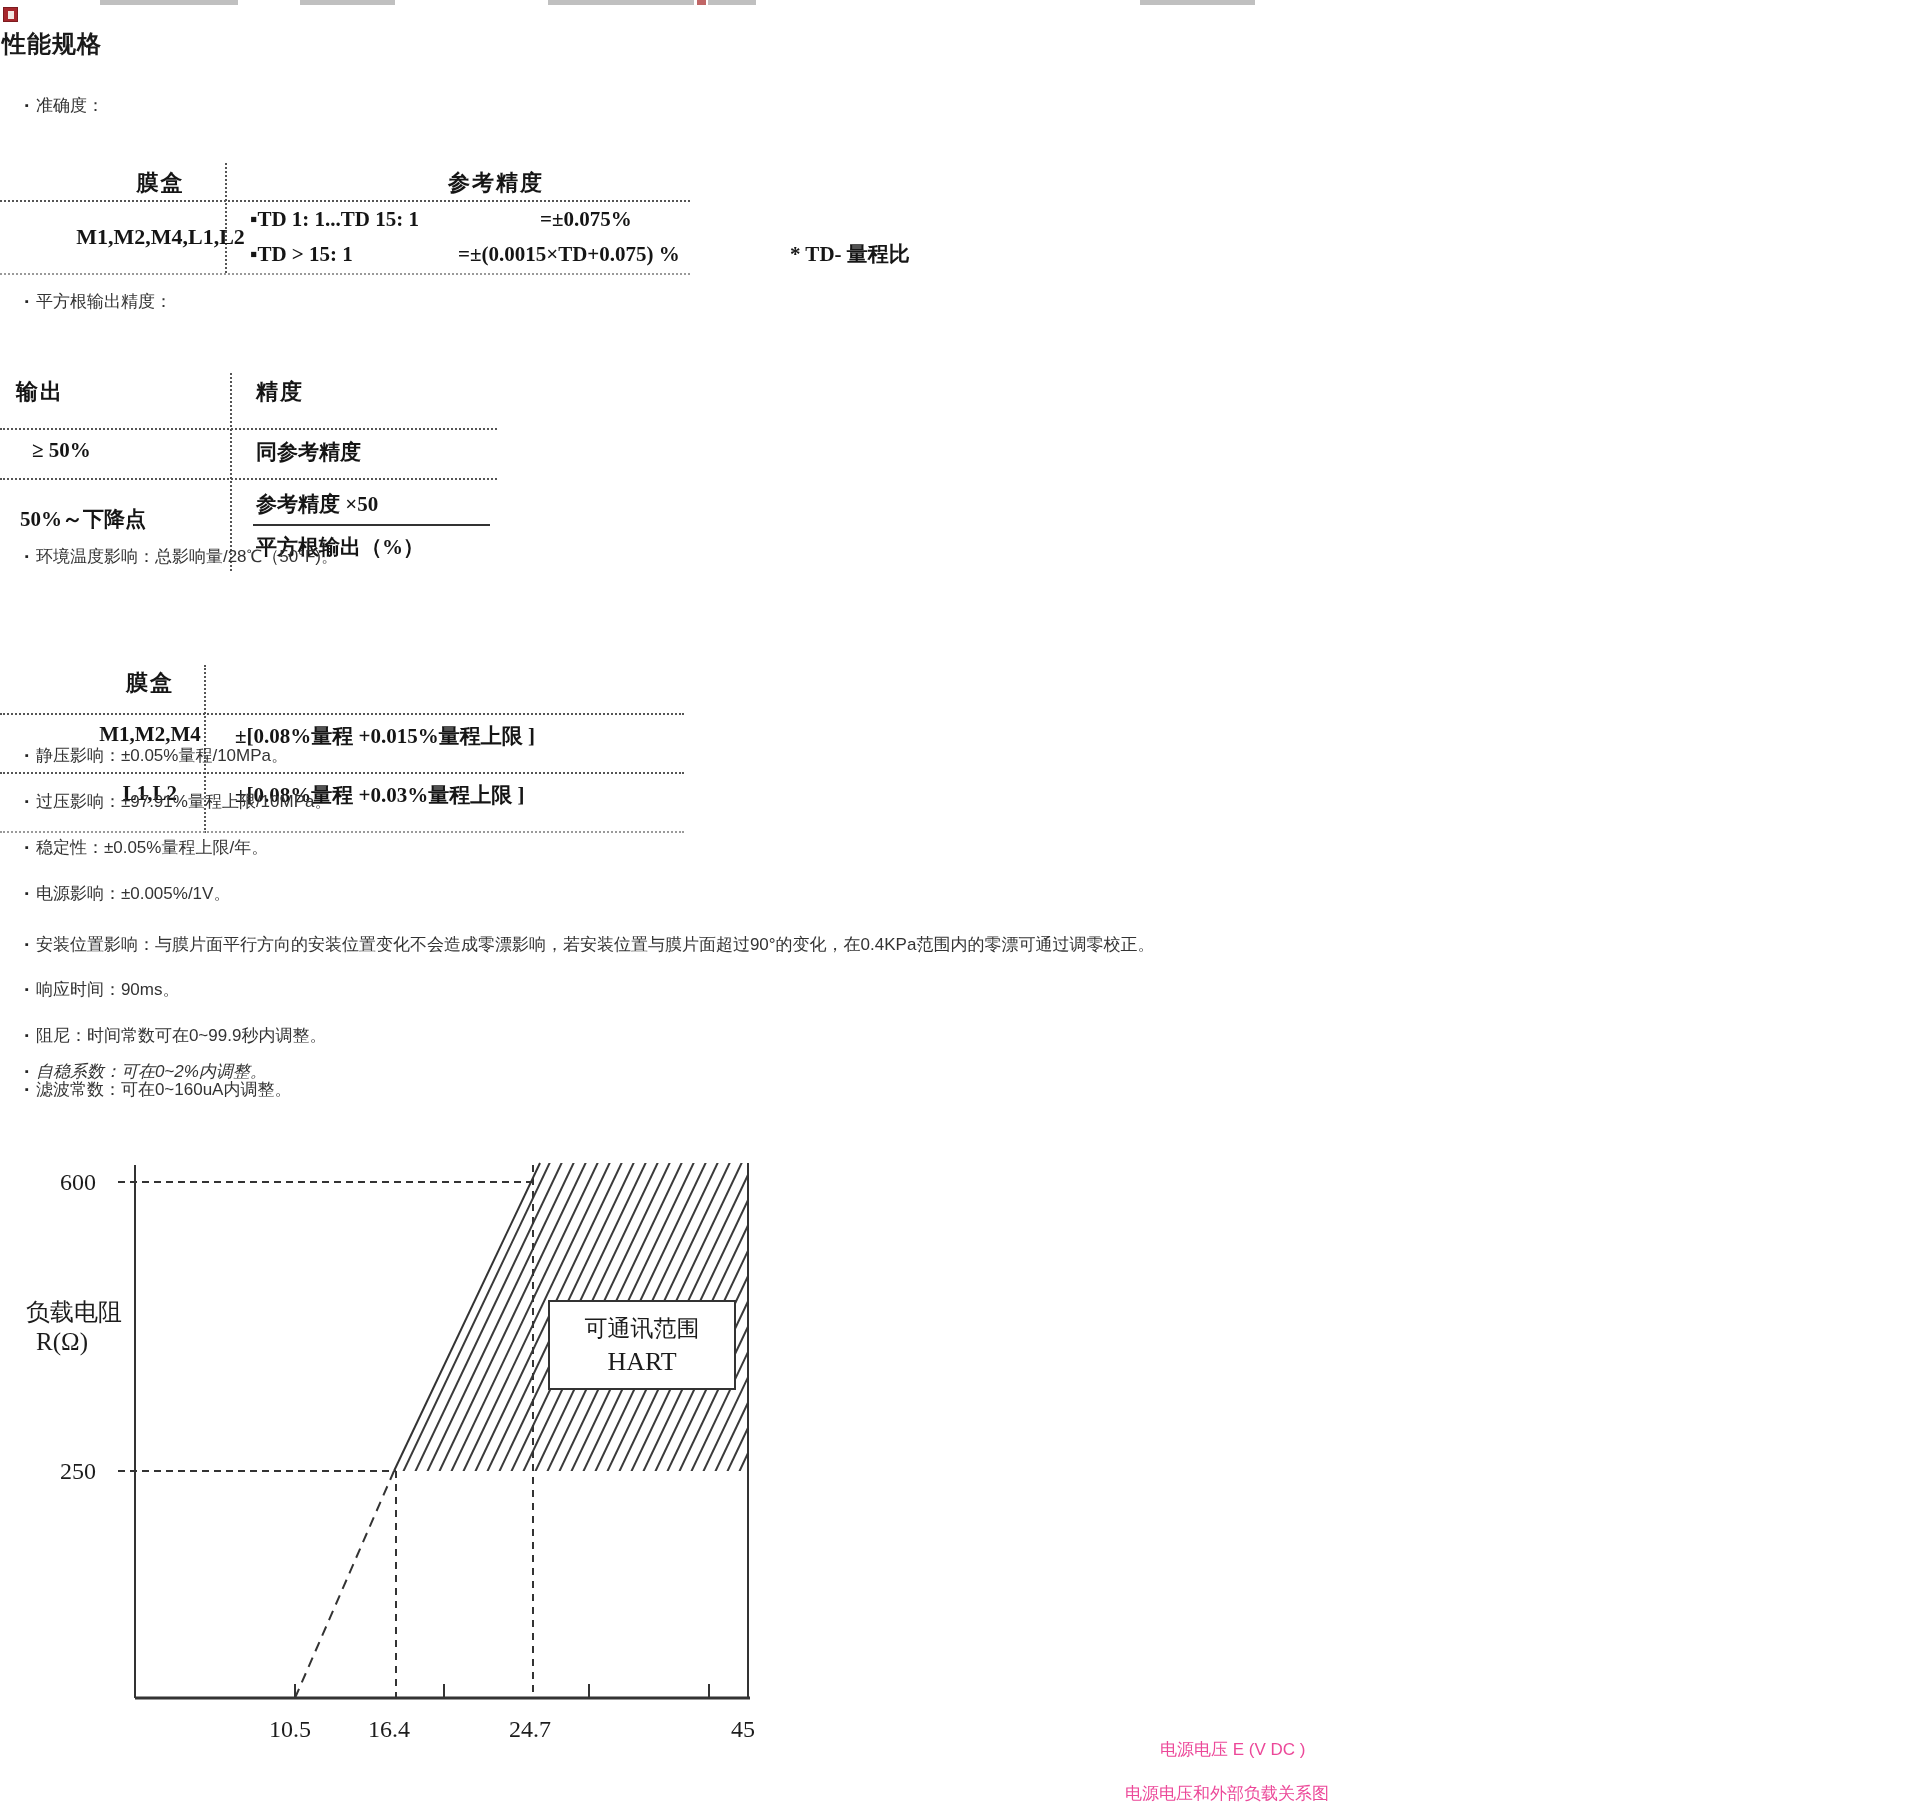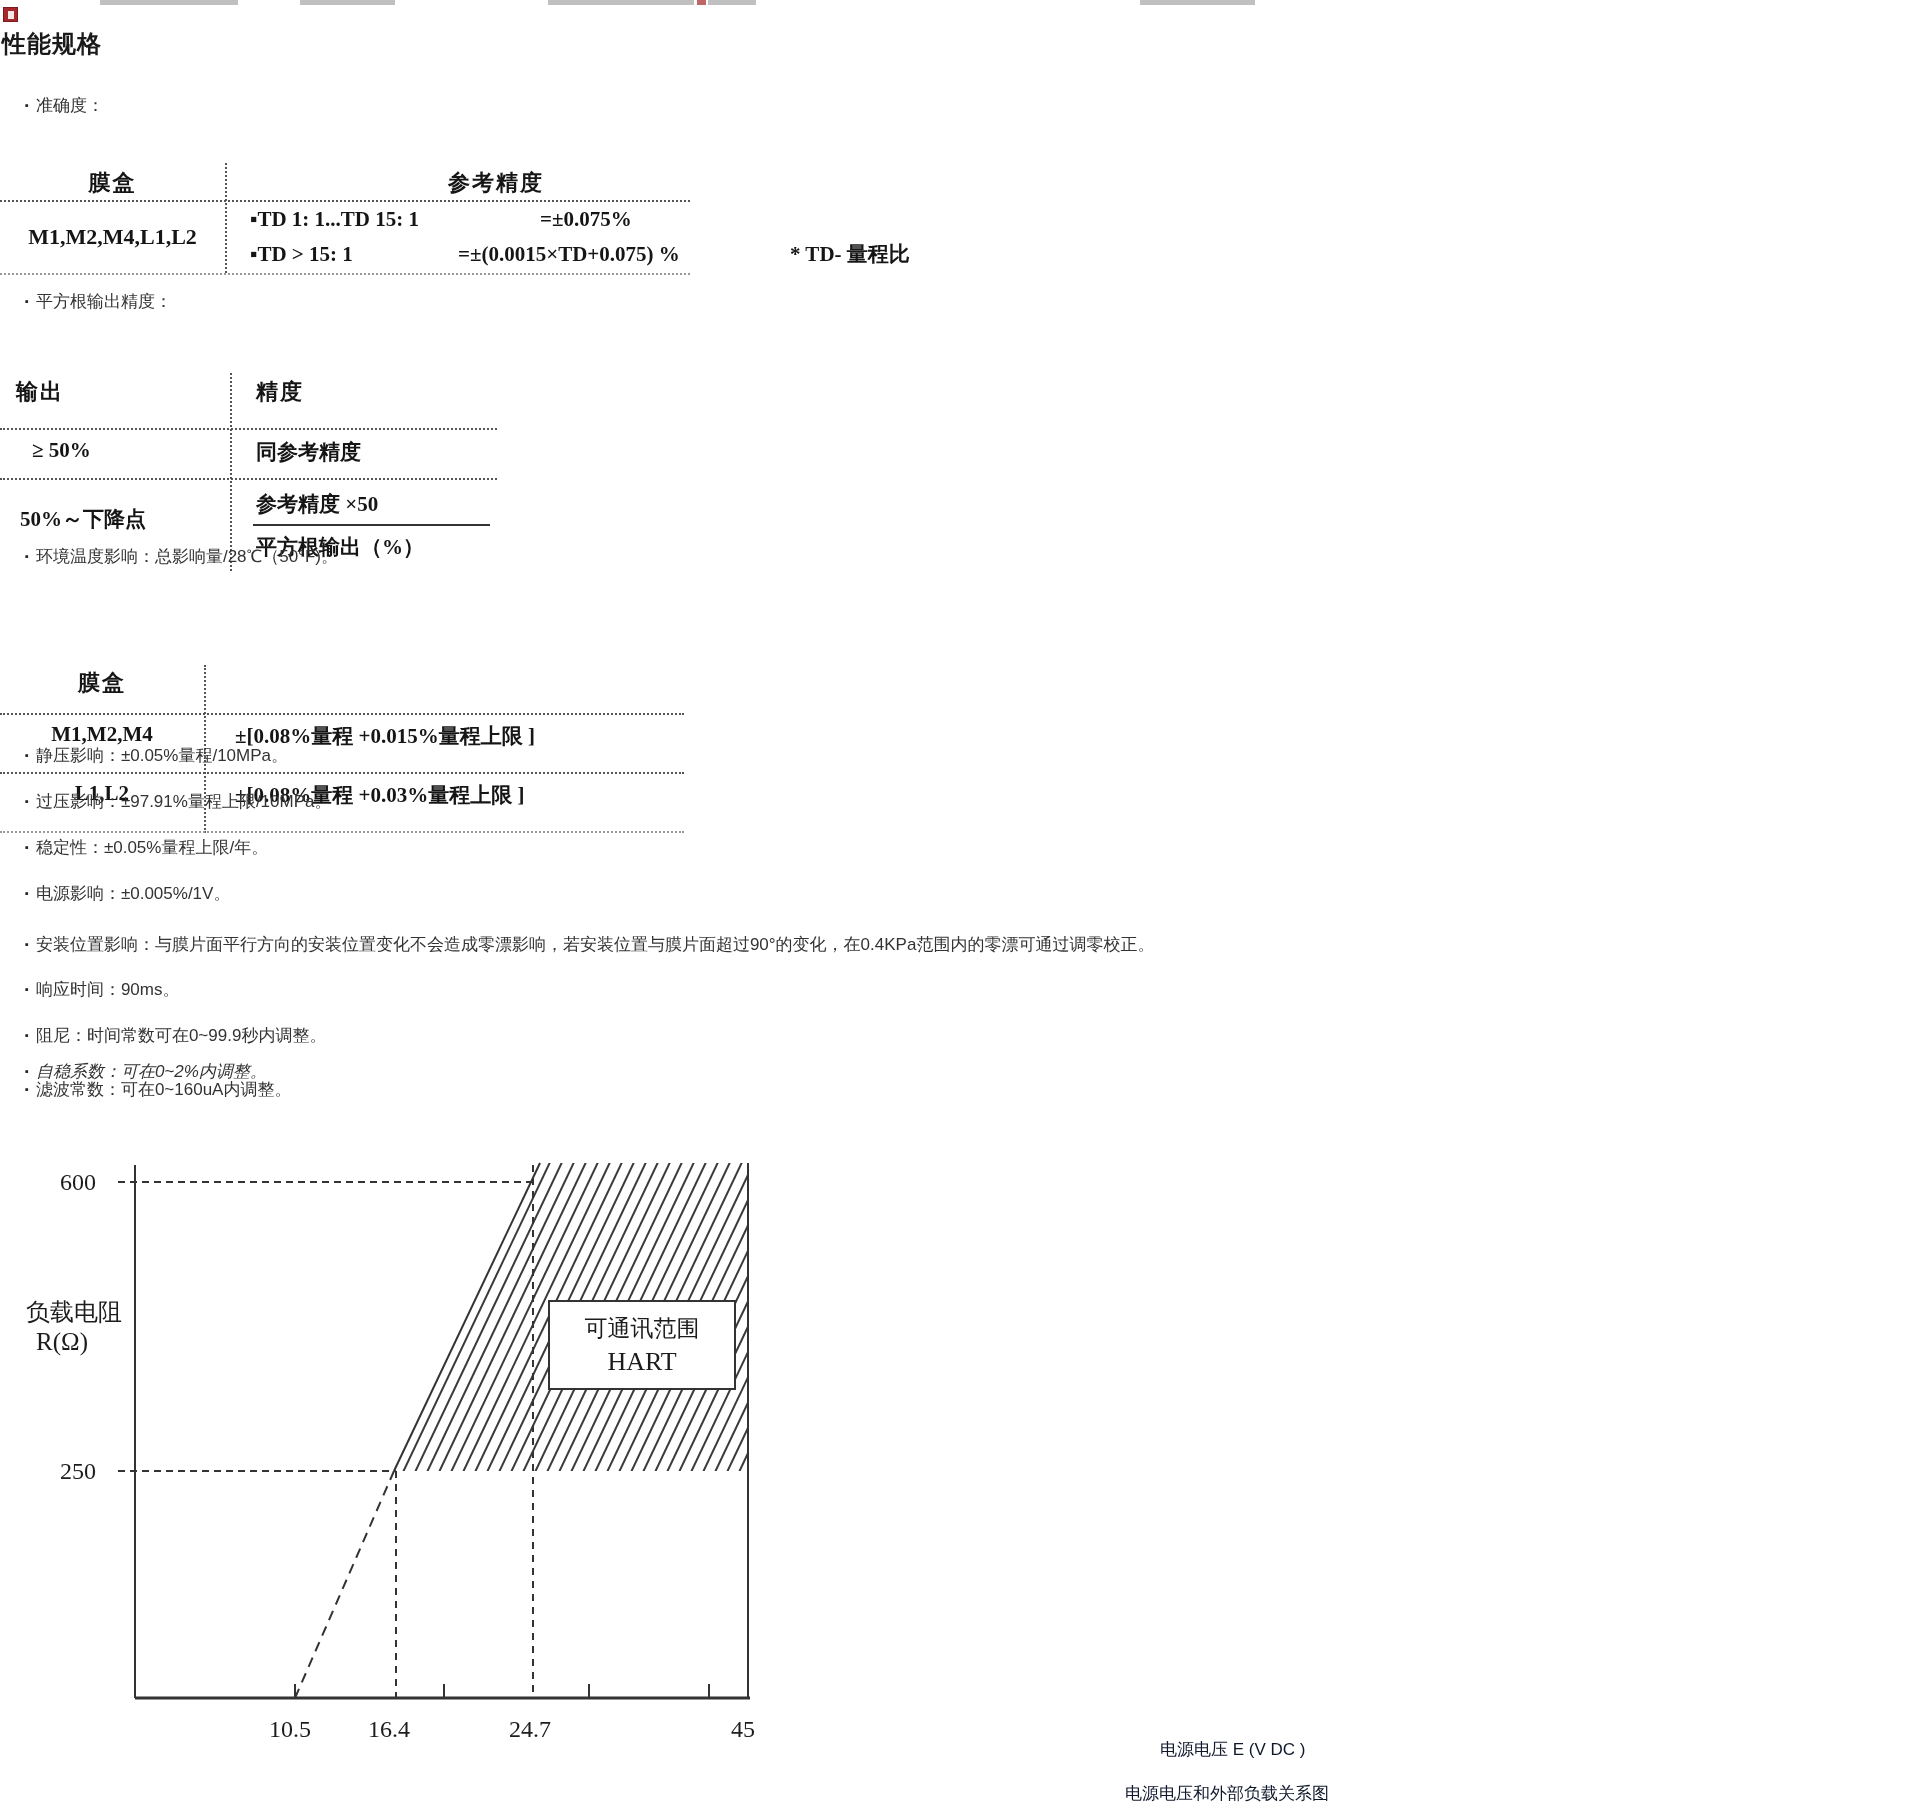--- a/index.html
+++ b/index.html
@@ -12,24 +12,24 @@
   #red-icon:before{content:"";position:absolute;left:4px;top:3px;width:6px;height:8px;background:#f2e9e4;}
   .h1{position:absolute;font-size:24px;font-weight:bold;color:#1a1a1a;letter-spacing:1px;}
   .bullet{position:absolute;font-size:17px;color:#333;white-space:nowrap;}
   .bullet .mk{font-size:11px;vertical-align:2px;margin-right:7px;color:#222;}
   .t-cell{position:absolute;font-family:"Liberation Serif","DejaVu Serif",serif;font-size:21px;
           font-weight:600;color:#151515;white-space:nowrap;}
   .t-head{font-size:22px;font-weight:700;letter-spacing:2px;text-align:right;}
   .hdot{position:absolute;height:0;border-top:2px dotted #555;}
   .hdot.faint{border-top-color:#9a9a9a;}
   .vdot{position:absolute;width:0;border-left:2px dotted #555;}
-  .ctr{text-align:center;}
+  .ctr{text-align:center;padding-left:48px;}
   .fracbar{position:absolute;height:2px;background:#333;}
   #chart{position:absolute;left:0;top:1140px;}
-  .cap{position:absolute;font-size:17px;color:#0f172a;white-space:nowrap;}
+  .cap{position:absolute;font-size:17px;color:#ec4899;white-space:nowrap;}
   svg text{font-family:"Liberation Serif","DejaVu Serif",serif;fill:#1c1c1c;}
 </style>
 </head>
 <body>
 
 <div id="page">
 
   <div class="frag" style="left:100px;width:138px;"></div>
   <div class="frag" style="left:300px;width:95px;"></div>
   <div class="frag" style="left:548px;width:146px;"></div>

